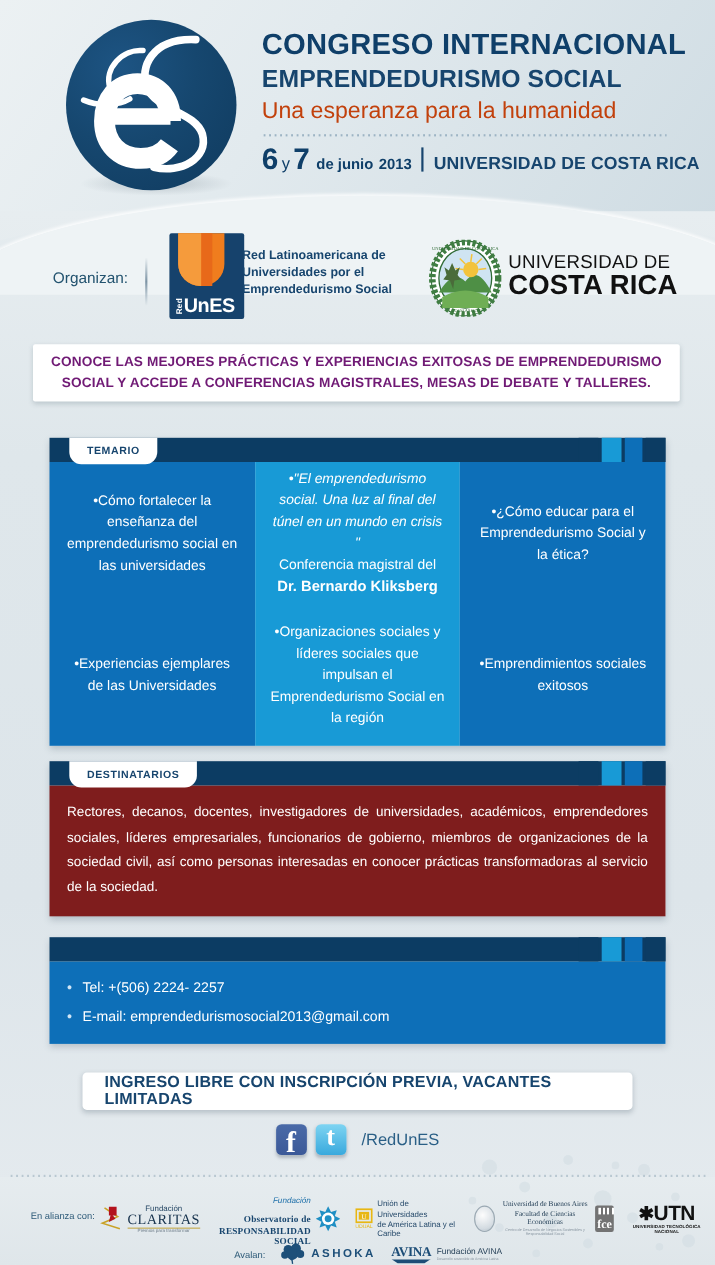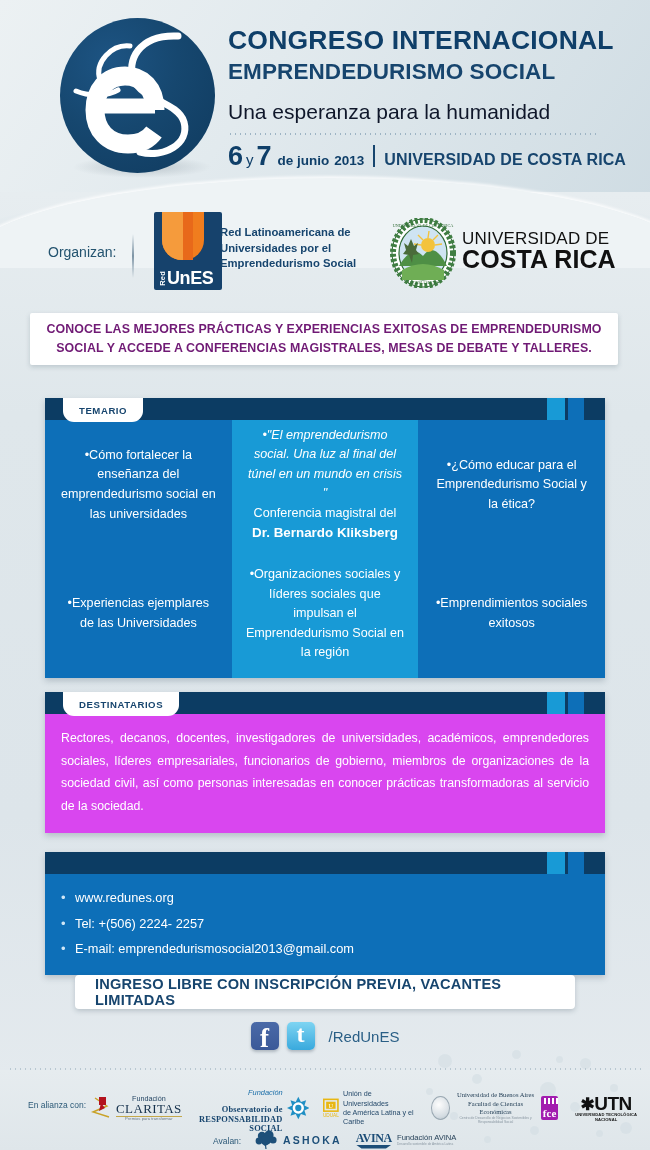--- a/index.html
+++ b/index.html
@@ -46,31 +46,31 @@
   .header { position:absolute; left:0; top:0; width:650px; height:200px; }
   .logo-wrap { position:absolute; left:60px; top:18px; width:160px; height:160px; }
   .logo-shadow {
     position:absolute; left:12px; top:138px; width:140px; height:22px;
     background: radial-gradient(ellipse at center, rgba(120,135,145,.38) 0%, rgba(120,135,145,0) 70%);
   }
   .logo-circle {
     position:absolute; left:0; top:0; width:155px; height:155px; border-radius:50%;
     background: radial-gradient(circle at 32% 28%, #1d5483 0%, #16476f 45%, #0f3a5e 100%);
   }
-  .titles { position:absolute; left:228px; top:26px; width:400px; }
+  .titles { position:absolute; left:238px; top:26px; width:400px; }
   .t-line1 {
     font-size:26.5px; font-weight:bold; letter-spacing:.2px; color:#0f3f69;
     line-height:1.1; white-space:nowrap;
   }
   .t-line2 {
     font-size:22.5px; font-weight:bold; letter-spacing:.1px; color:#17456e;
     line-height:1.25; margin-top:3px; white-space:nowrap;
   }
   .t-line3 {
-    font-size:21px; font-weight:400; color:#0f172a; line-height:1.3; margin-top:12px;
+    font-size:21px; font-weight:400; color:#c2410c; line-height:1.3; margin-top:1px;
     white-space:nowrap;
   }
   .dotted-rule {
     margin-top:7px; width:368px; height:2px;
     background-image: radial-gradient(circle, #9db4c4 0.9px, transparent 1px);
     background-size:5px 2px; background-repeat:repeat-x;
   }
   .date-row { margin-top:8px; display:flex; align-items:baseline; white-space:nowrap; }
   .d-big { font-size:27px; font-weight:bold; color:#0f3f69; line-height:1; }
   .d-y   { font-size:15px; color:#0f3f69; margin:0 3px; }
@@ -157,21 +157,21 @@
   .cell p { width:100%; }
   .c-dark  { background:#0d6fb8; }
   .c-light { background:#189ad6; }
   .cell.r1 { height:130px; }
   .cell.r2 { height:128px; }
   .cell .em { font-style:italic; }
   .cell .bold { font-weight:bold; font-size:13.4px; }
 
   
   .destinatarios { top:692px; }
-  .dest-body { background:#d946ef; padding:13px 16px 15px; }
+  .dest-body { background:#7f1d1d; padding:13px 16px 15px; }
   .dest-body p {
     color:#fff; font-size:12.3px; line-height:1.85; text-align:justify; text-align-last:left;
   }
 
   
   .informes { top:852px; }
   .inf-body { background:#0d6fb8; padding:11px 16px 13px; }
   .inf-body li {
     list-style:none; color:#fff; font-size:12.8px; line-height:2.0; padding-left:14px;
     position:relative;
@@ -242,21 +242,21 @@
   .f-udual .txt div { font-size:7.2px; color:#25496a; }
 
   .f-uba { display:flex; align-items:center; gap:3px; }
   .uba-seal { width:24px; height:24px; border-radius:50%;
               background:radial-gradient(circle at 40% 35%,#fdfdfd,#d3dbe1 70%,#aab7c0 100%);
               border:1px solid #9aa8b2; }
   .f-uba .txt { line-height:1.25; text-align:center; }
   .f-uba .txt .a { font-size:6.6px; color:#1e3a52; font-family:"Liberation Serif", serif; }
   .f-uba .txt .b { font-size:6.6px; color:#1e3a52; font-family:"Liberation Serif", serif; }
   .f-uba .txt .c { font-size:3.4px; color:#8a97a2; }
-  .fce { width:22px; height:24px; background:#a21caf; color:#fff; border-radius:2px;
+  .fce { width:22px; height:24px; background:#737373; color:#fff; border-radius:2px;
          font-family:"Liberation Serif", serif; font-weight:bold; font-size:11px;
          display:flex; align-items:flex-end; justify-content:center; padding-bottom:1px;
          position:relative; }
   .fce .crown { position:absolute; left:3px; top:2px; width:16px; height:6px;
                 background:repeating-linear-gradient(90deg,#fff 0 2px,transparent 2px 4px); }
 
   .f-utn { line-height:1; text-align:center; }
   .f-utn .a { font-size:19px; font-weight:bold; color:#111; letter-spacing:-.5px; }
   .f-utn .b { font-size:4.1px; font-weight:bold; color:#111; letter-spacing:.1px; }
 
@@ -429,21 +429,20 @@
 <div class="panel informes">
   <div class="panel-head">
     <div class="deco">
       <i class="c3"></i>
       <i class="c1"></i>
       <i class="c2"></i>
       <i class="c3"></i>
     </div>
   </div>
   <ul class="inf-body">
-    <li>www.redunes.org</li>
     <li>Tel: +(506) 2224- 2257</li>
     <li>E-mail: emprendedurismosocial2013@gmail.com</li>
   </ul>
 </div>
 
 <div class="ingreso">
   <span>INGRESO LIBRE CON INSCRIPCIÓN PREVIA, VACANTES LIMITADAS</span>
 </div>
 
 <div class="social">

